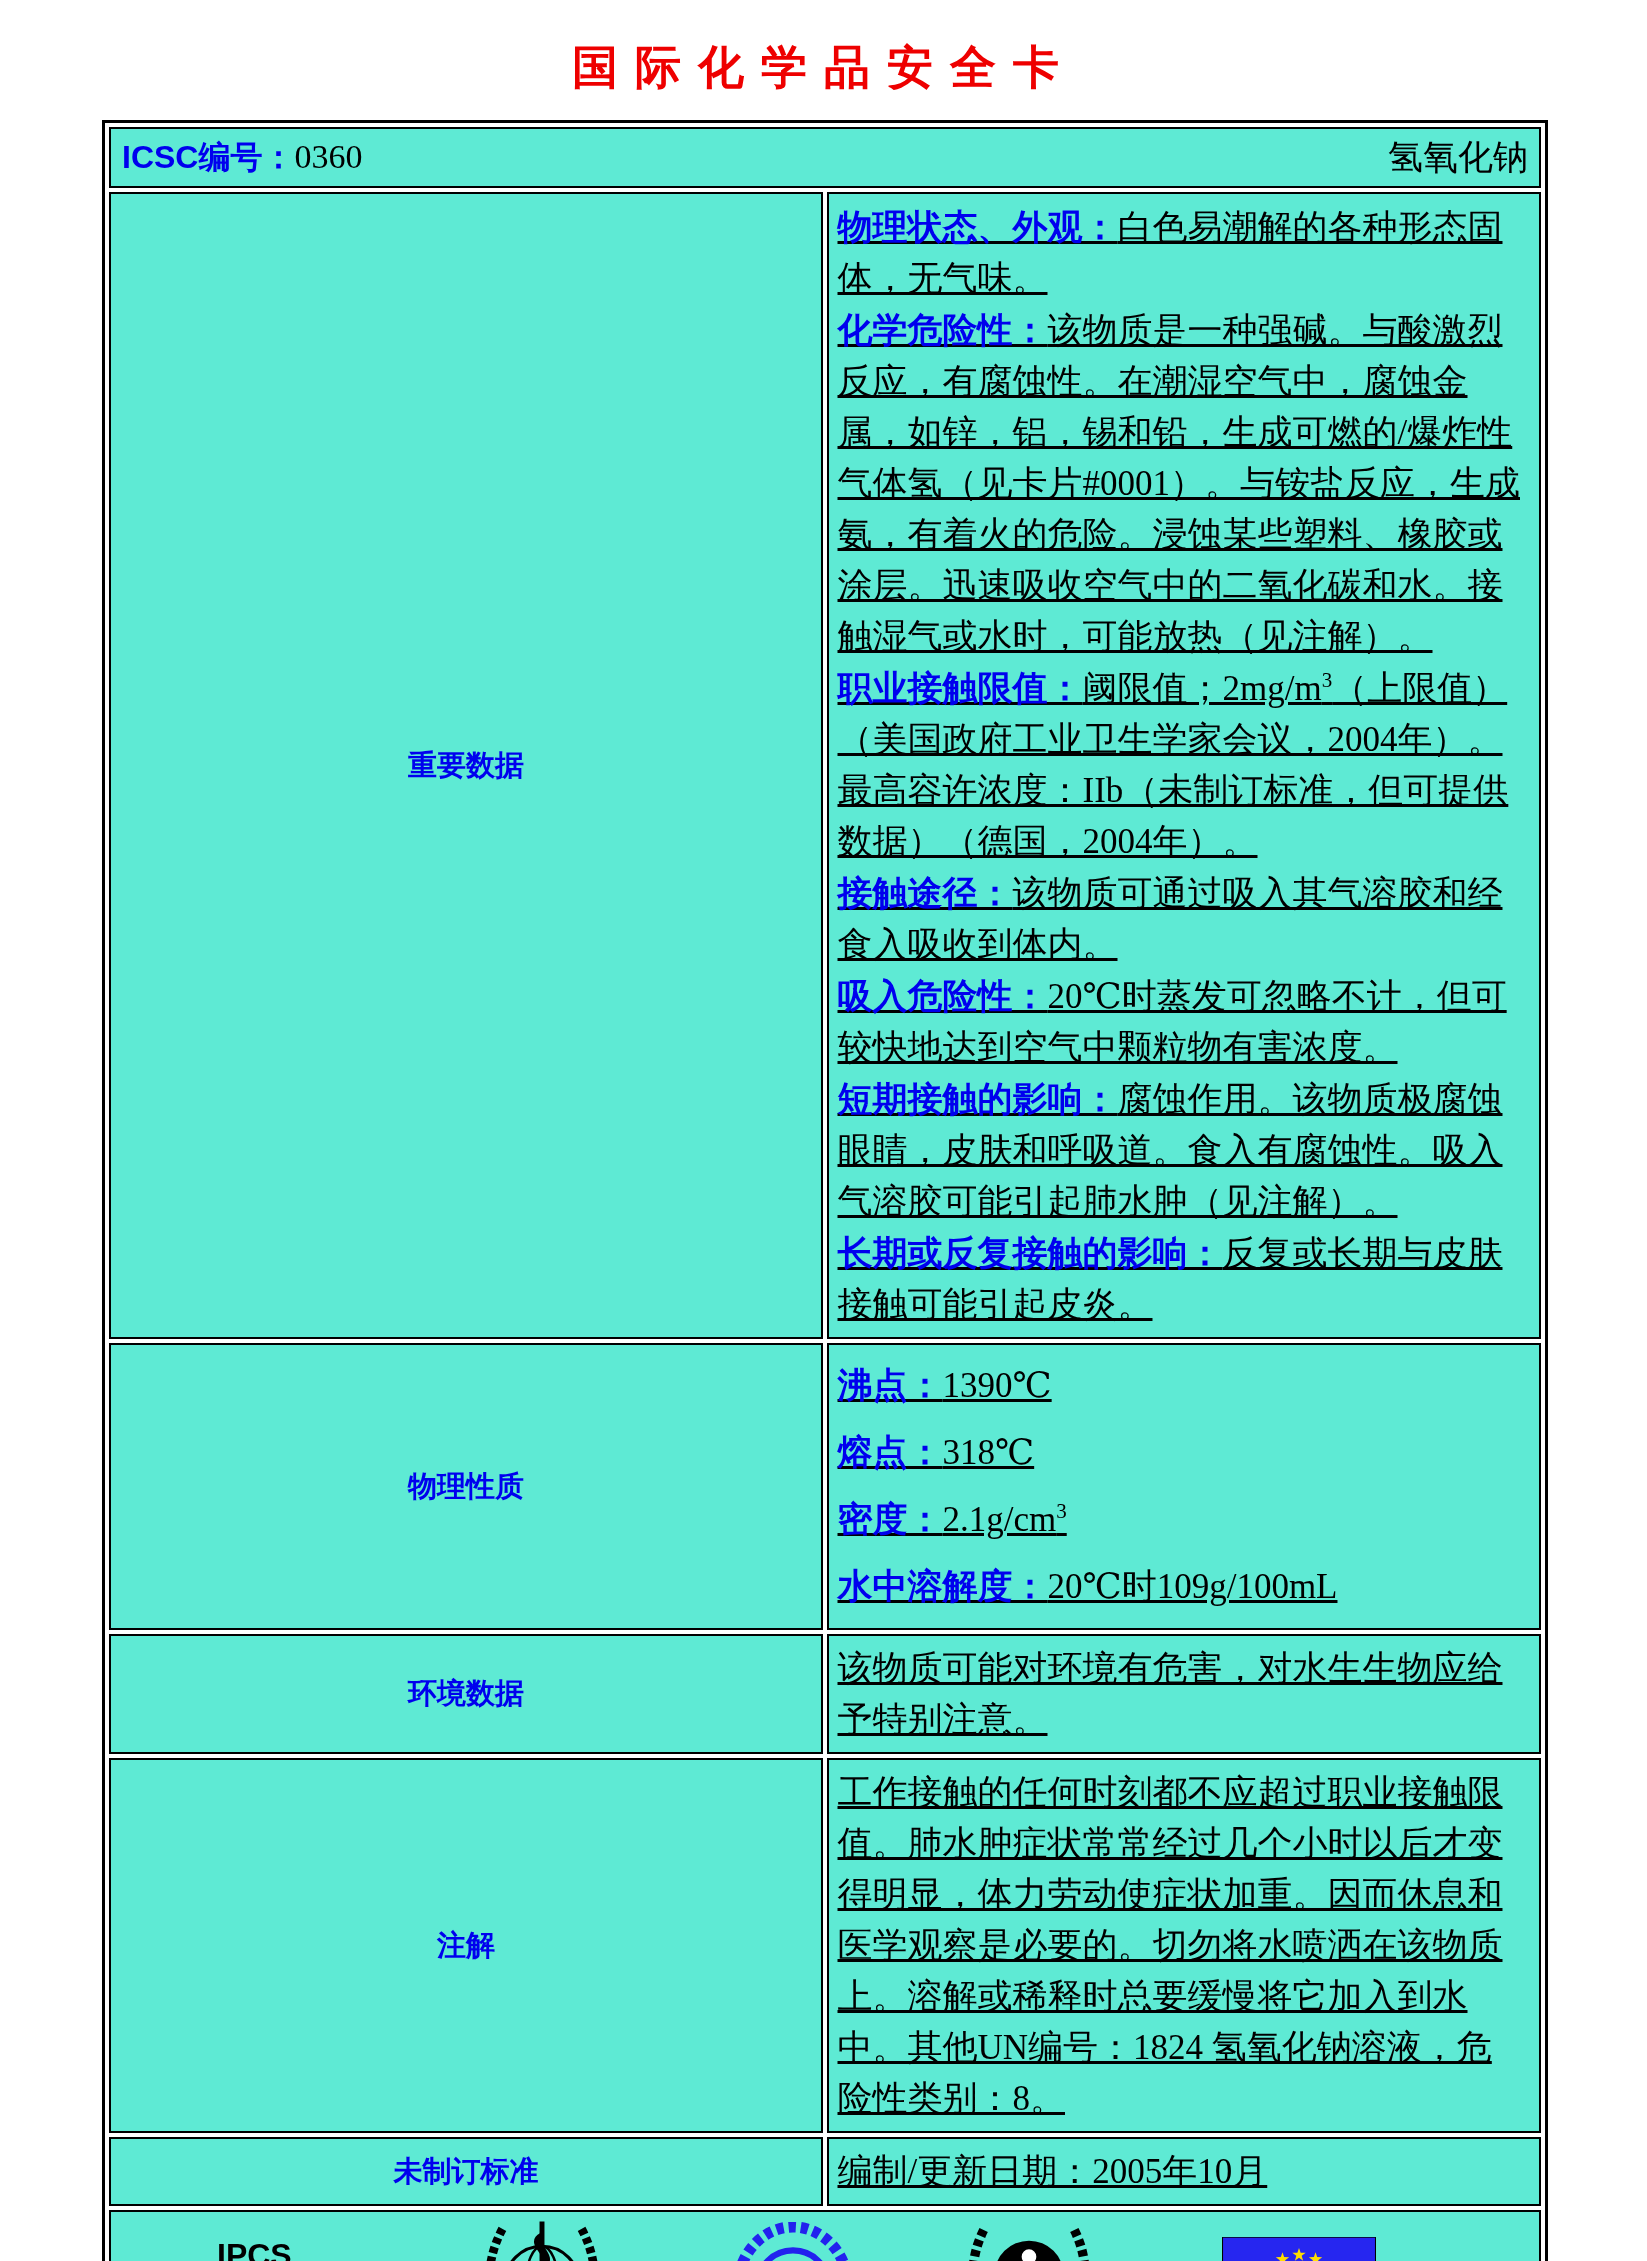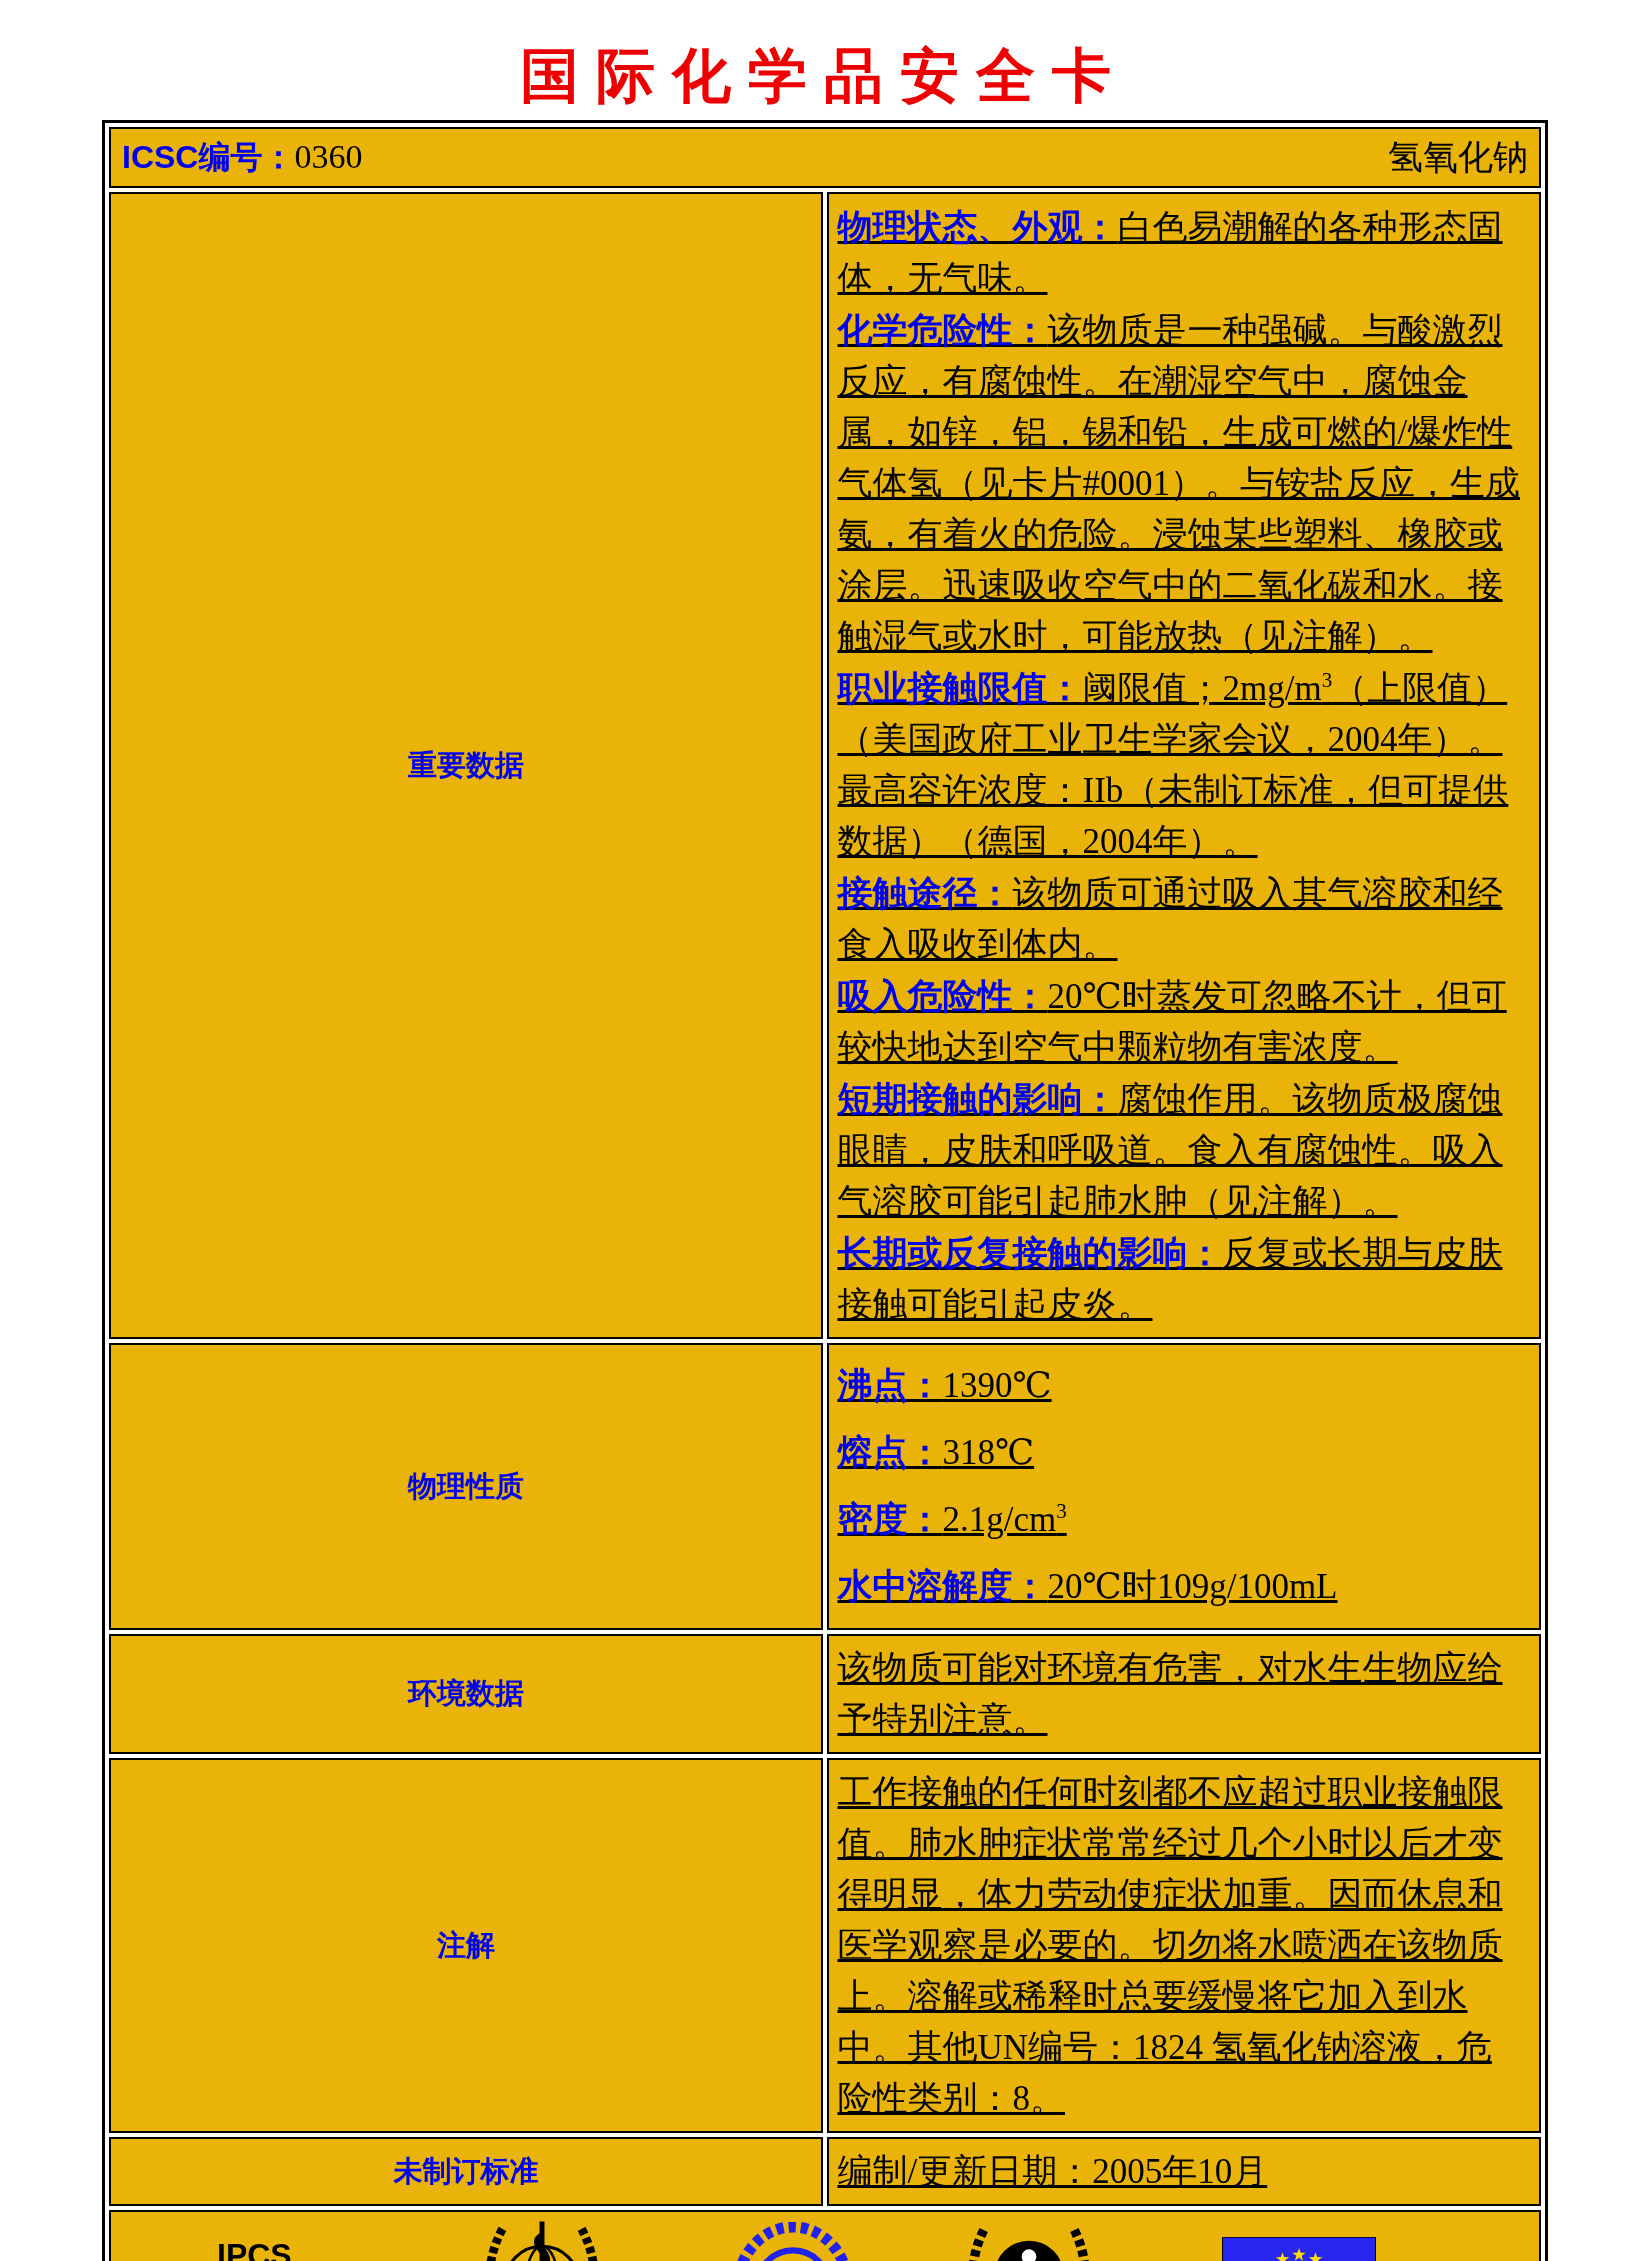--- a/index.html
+++ b/index.html
@@ -4,30 +4,30 @@
 <style>
   html,body{margin:0;padding:0;}
   body{
     width:1648px;height:2261px;background:#ffffff;position:relative;
     font-family:"Liberation Serif","DejaVu Serif",serif;color:#000;
   }
   
   .page-title{
     position:absolute;top:37px;left:0;width:1648px;text-align:center;
     font-family:"DejaVu Serif","Liberation Serif",serif;
-    font-size:59px;font-weight:bold;color:#ee0000;letter-spacing:17px;
+    font-size:46px;font-weight:bold;color:#ee0000;letter-spacing:17px;
     white-space:nowrap;
   }
   
   table.card{
     position:absolute;top:120px;left:102px;width:1446px;
     border-collapse:separate;border-spacing:4.2px;
     border:3.5px solid #000;table-layout:fixed;background:#fff;
   }
-  td{border:2.1px solid #000;background:#eab308;vertical-align:middle;}
+  td{border:2.1px solid #000;background:#5eead4;vertical-align:middle;}
   td.label-td{
     width:272px;text-align:center;
     font-family:"Liberation Sans","DejaVu Sans",sans-serif;
     font-weight:bold;font-size:29px;color:#0000ee;
   }
   td.content-td{
     padding:7px 17px 7px 8.5px;
     font-size:35px;line-height:51px;text-decoration:underline;
   }
   td.content-td p{margin:0;}

